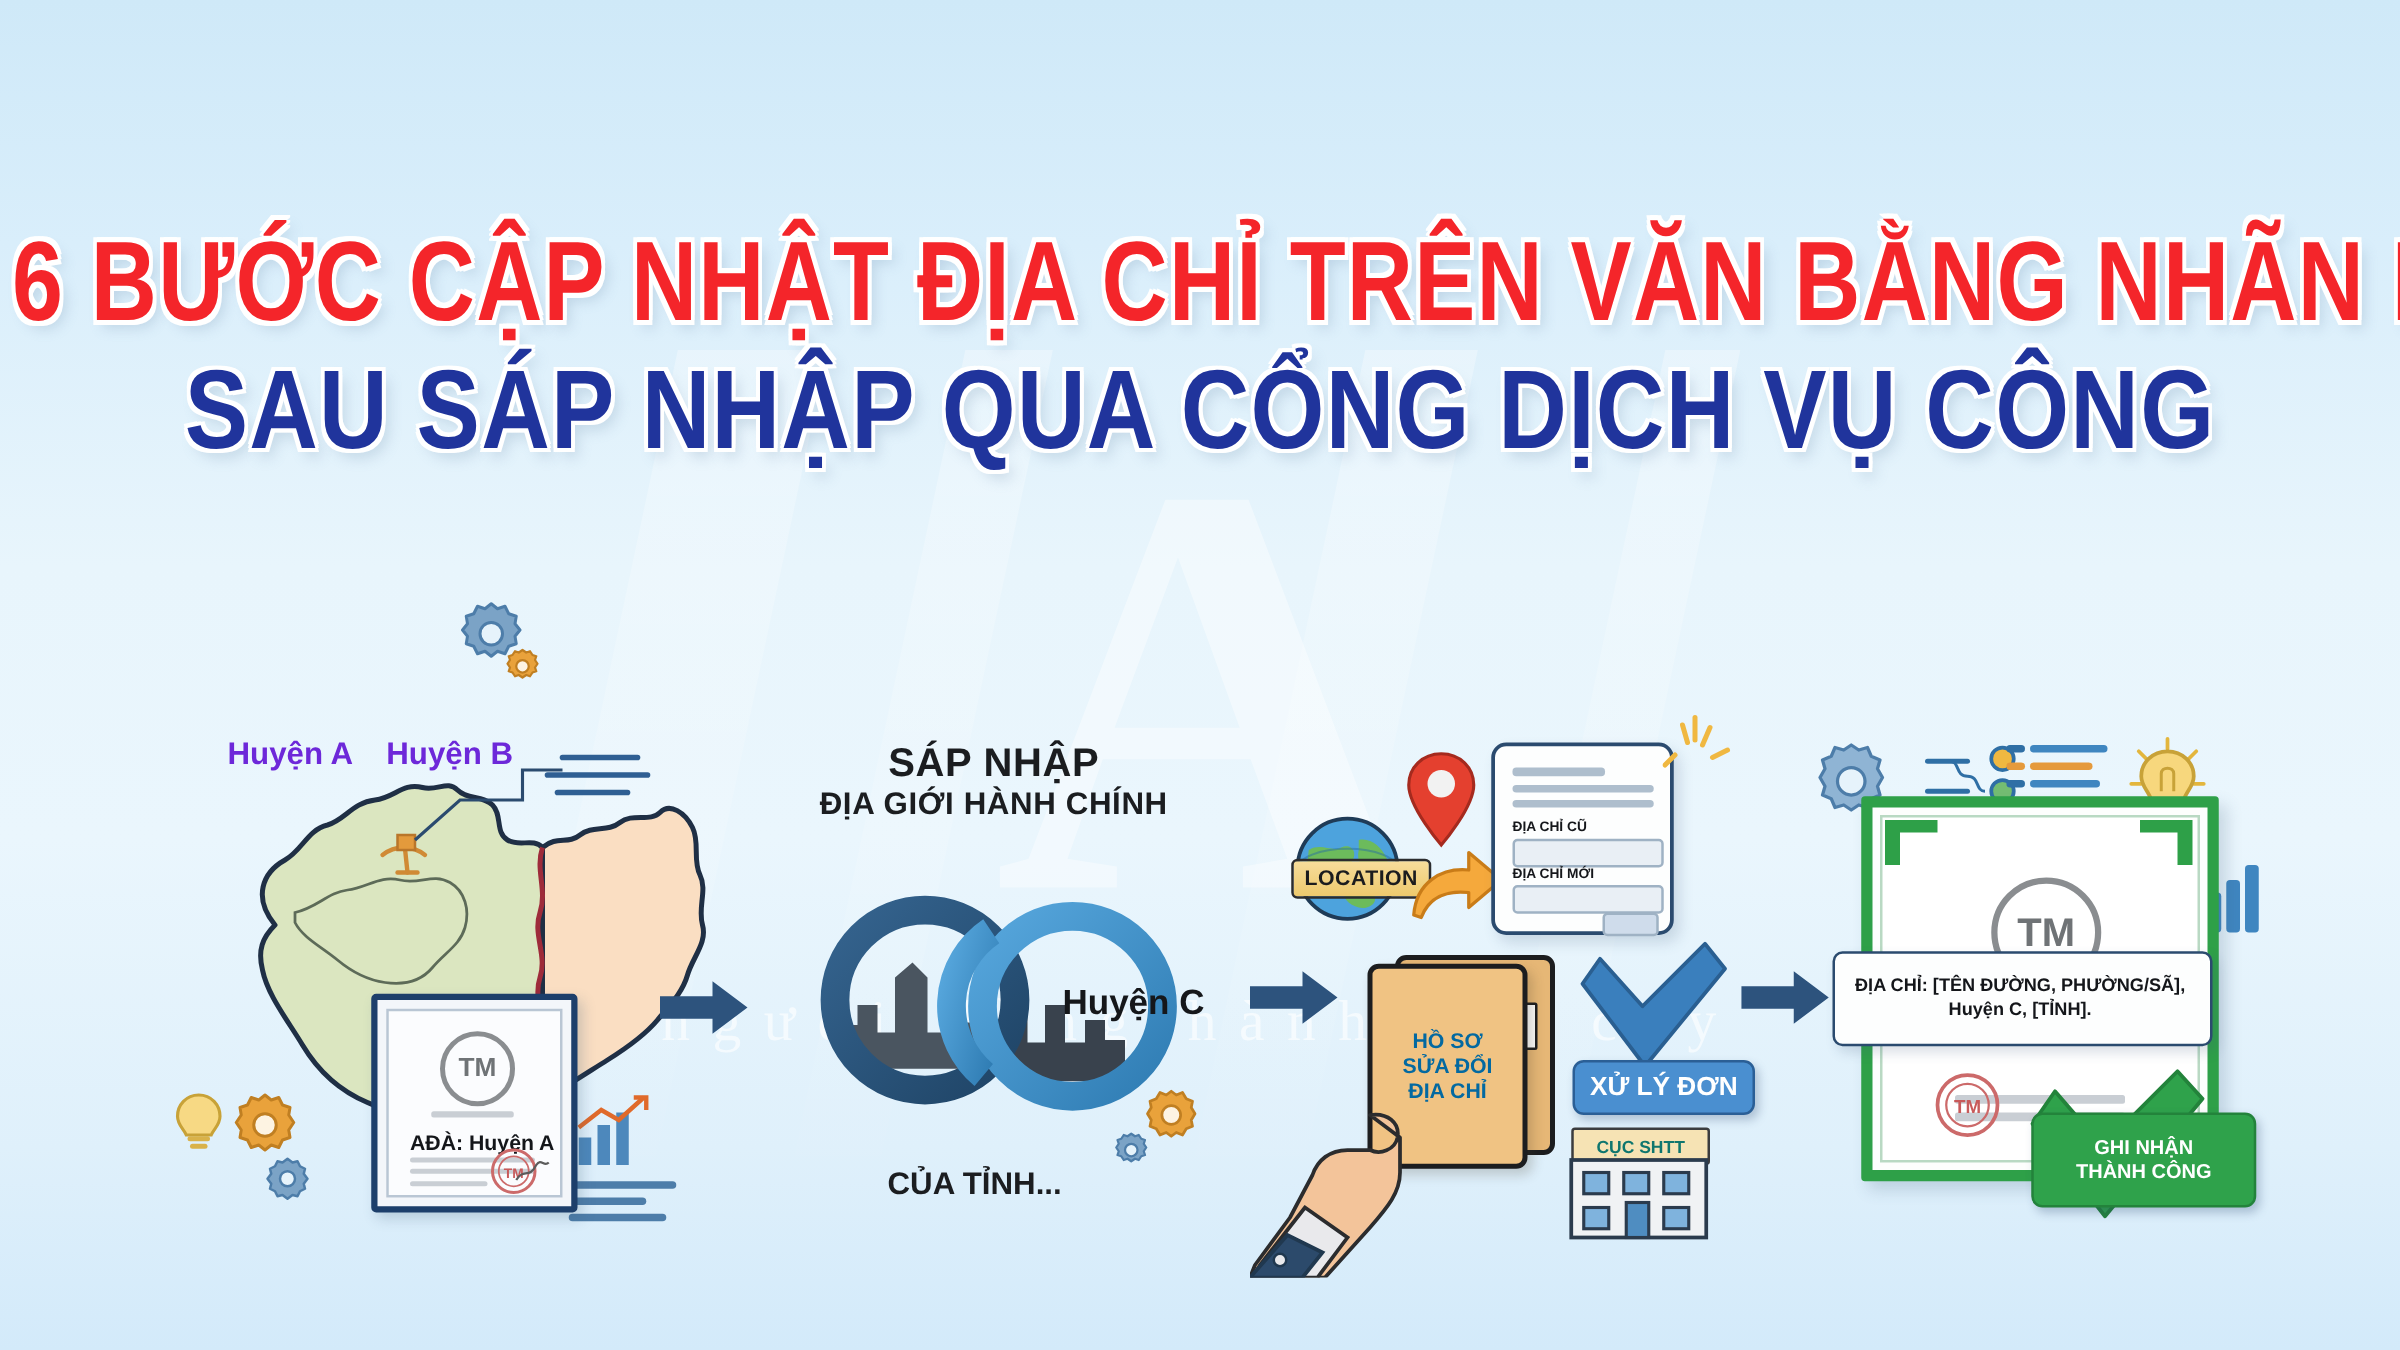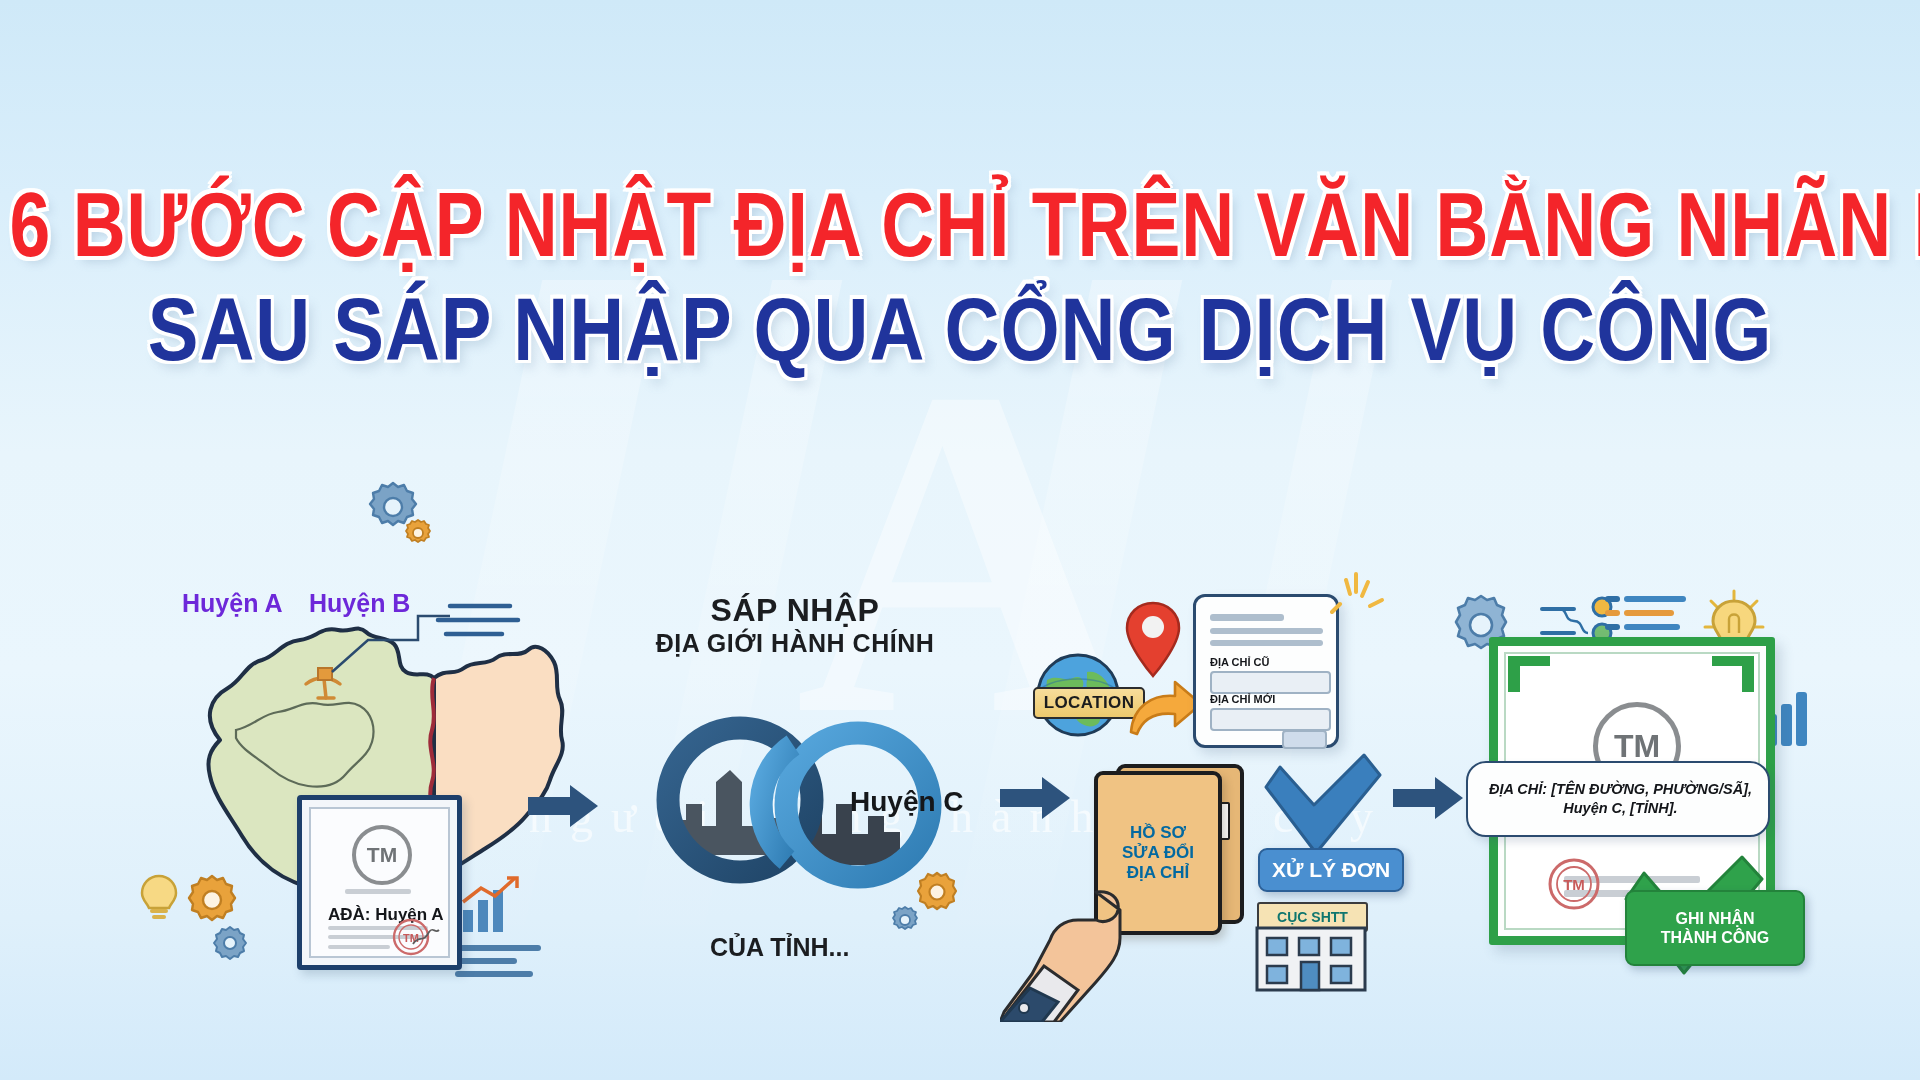--- a/index.html
+++ b/index.html
@@ -105,24 +105,23 @@
 
   
   .cert-r{
     position:absolute;left:1489px;top:637px;width:268px;height:290px;
     background:#fdfefd;border:9px solid #2ea048;border-radius:3px;
     box-shadow:6px 7px 13px rgba(60,90,120,.20);
   }
   .cert-r .pad{position:absolute;inset:6px;border:2px solid #b9d9c3;background:#fff;}
   .addrbox{
     position:absolute;left:1466px;top:761px;width:300px;height:72px;
-    background:#fdfefe;border:2.5px solid #2b4b6f;border-radius:20px;
-    display:flex;align-items:center;justify-content:flex-end;text-align:center;
+    background:#fdfefe;border:2.5px solid #2b4b6f;border-radius:8px;
+    display:flex;align-items:center;justify-content:flex-start;text-align:center;
     box-shadow:4px 5px 9px rgba(60,90,120,.18);
-    font-style:italic;
   }
   .addrbox span{font-size:14.5px;font-weight:800;color:#14161a;line-height:1.28;padding:0 8px;}
 
   
   .bigarrow{position:absolute;}
   .loc-badge{
     position:absolute;background:linear-gradient(180deg,#f7dd9b,#edc96d);
     border:2.5px solid #2b2c2e;border-radius:5px;color:#1b1c1e;font-weight:800;
     display:flex;align-items:center;justify-content:center;
   }

